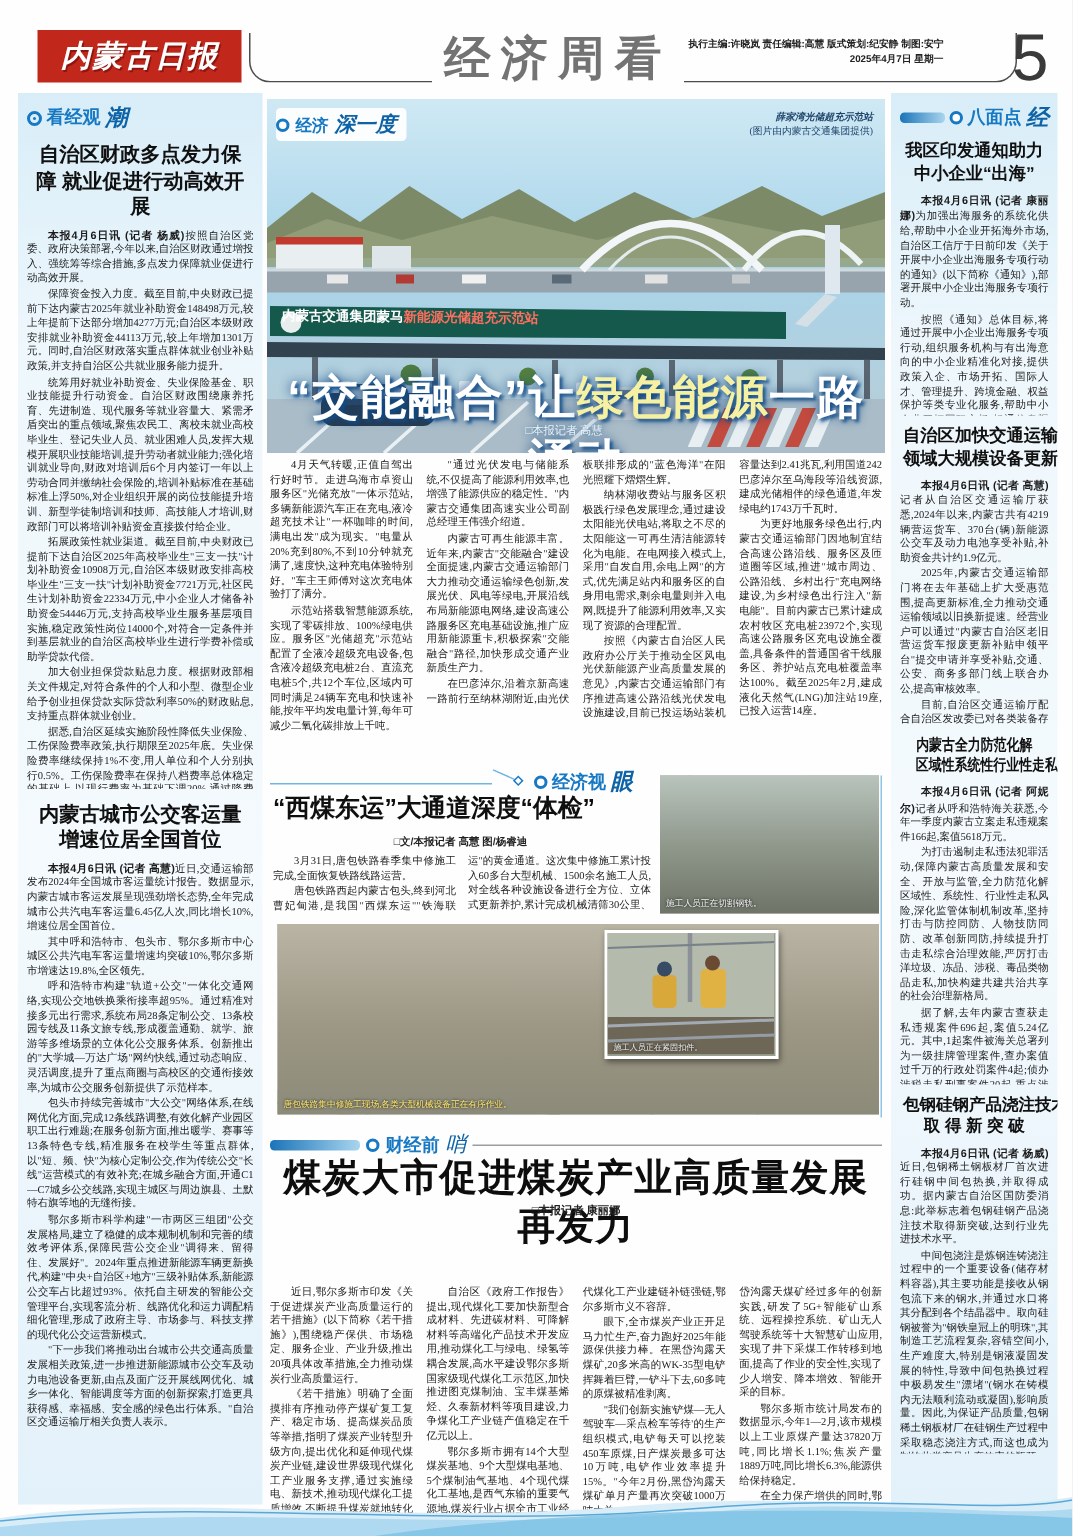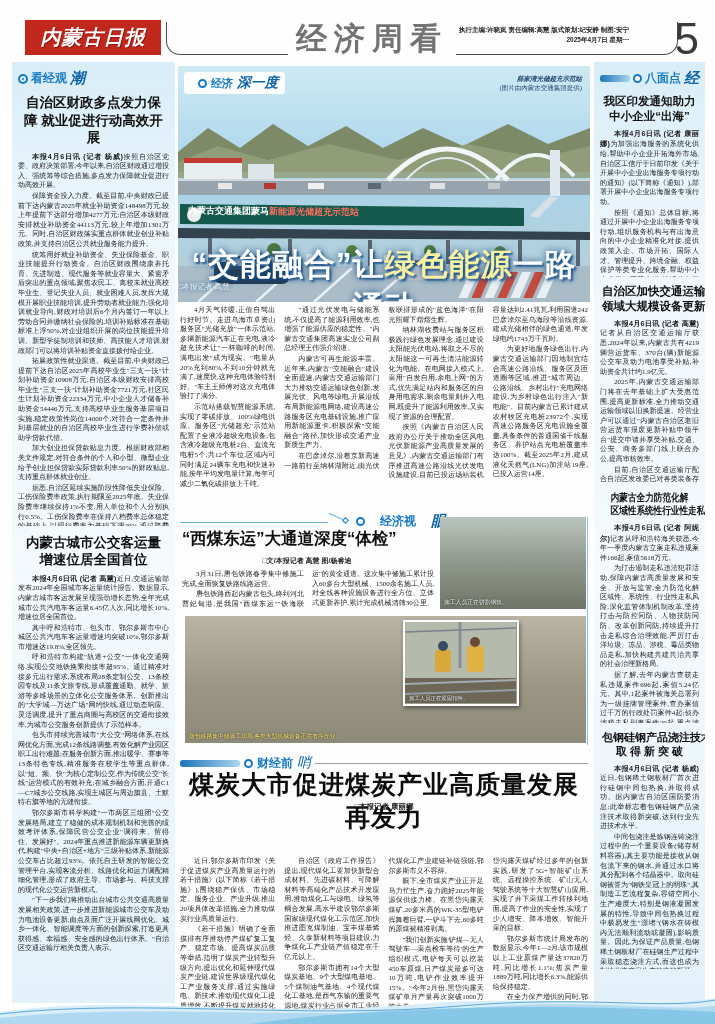--- a/index.html
+++ b/index.html
@@ -45,43 +45,43 @@
   .tline.condense { transform:scaleX(.82); transform-origin:center; }
   .body-text { font-size:7px; line-height:9.6px; text-align:justify; color:#1b1b1b; overflow:hidden; }
   .body-text .para { text-indent:2em; margin-bottom:1px; }
   .lead-p { text-indent:2em; margin-bottom:1px; }
   .lead-p b { font-family:"Liberation Sans", sans-serif; font-size:7.2px; }
 
   
   .hero { position:absolute; left:0; top:4px; width:412px; height:236px; overflow:hidden; background:#9fd0e8; }
   .hero svg { position:absolute; left:0; top:0; }
   .hero-badge { position:absolute; left:6px; top:6px; display:flex; align-items:center; gap:4px;
-                background:rgba(255,255,255,.92); border-radius:3px; padding:2px 7px 2px 14px;
+                background:rgba(255,255,255,.92); border-radius:3px; padding:2px 7px 2px 0;
                 font-family:"Liberation Sans", sans-serif; font-weight:700; font-size:11px; color:#1779c4; }
   .hero-credit { position:absolute; right:8px; top:8px; text-align:right; color:#21456b;
                  font-size:6.5px; line-height:9px; }
   .hero-credit .hand { font-style:italic; font-weight:700; }
   .hero-head { position:absolute; left:0; right:0; top:178px; text-align:center;
                font-family:"Liberation Sans", sans-serif; font-weight:900; font-size:31px; letter-spacing:1px;
                color:#fff; text-shadow:0 0 7px rgba(15,70,130,.95), 2px 2px 2px rgba(20,80,140,.8); }
   .hero-head .grn { color:#f6f0a2; }
-  .hero-byline { position:absolute; left:0; right:16px; top:216px; color:#eaf4fb;
+  .hero-byline { position:absolute; left:0; right:16px; top:216px; text-align:center; color:#eaf4fb;
                  font-size:7.5px; text-shadow:0 0 4px rgba(15,70,130,.9); }
 
   .cols4 { position:absolute; left:2px; top:244px; width:408px; height:200px;
            column-count:4; column-gap:9px; }
   .colsF { position:absolute; left:2px; top:795px; width:408px; height:182px;
            column-count:4; column-gap:9px; }
 
   
   .feature { position:absolute; left:2px; top:450px; width:408px; height:238px; }
   .feat-topline { position:absolute; left:0; top:10px; width:148px; height:0; border-top:1.3px solid #6fb6e4; }
   .feat-diag { position:absolute; left:148px; top:4px; width:16px; height:0; border-top:1.3px solid #6fb6e4; transform:rotate(24deg); }
   .feat-diamond { position:absolute; left:163px; top:6px; width:5px; height:5px; background:#fff; border:1.2px solid #1779c4; transform:rotate(45deg); }
-  .feat-label { position:absolute; left:176px; top:0; display:flex; align-items:center; gap:15px;
+  .feat-label { position:absolute; left:176px; top:0; display:flex; align-items:center; gap:3px;
                 font-family:"Liberation Sans", sans-serif; font-weight:700; font-size:12px; color:#1779c4; }
   .feat-rightline { position:absolute; right:0; top:5px; width:1.5px; height:228px; background:#8cc4e8; }
   .feat-title { position:absolute; left:2px; top:16px; width:250px; font-family:"Liberation Sans", sans-serif;
                 font-weight:700; font-size:16.5px; color:#0f0f0f; }
   .feat-byline { position:absolute; left:2px; top:44px; width:250px; text-align:center;
                  font-family:"Liberation Sans", sans-serif; font-weight:700; font-size:7px; color:#222; }
   .feat-cols { position:absolute; left:2px; top:58px; width:252px; height:44px;
                column-count:2; column-gap:8px; }
   .photo { background:#8a8f84; position:absolute; overflow:hidden; }
   .photo .cap { position:absolute; left:4px; bottom:2px; color:#ffe86e; font-size:5.8px; text-shadow:0 0 2px #000; }

